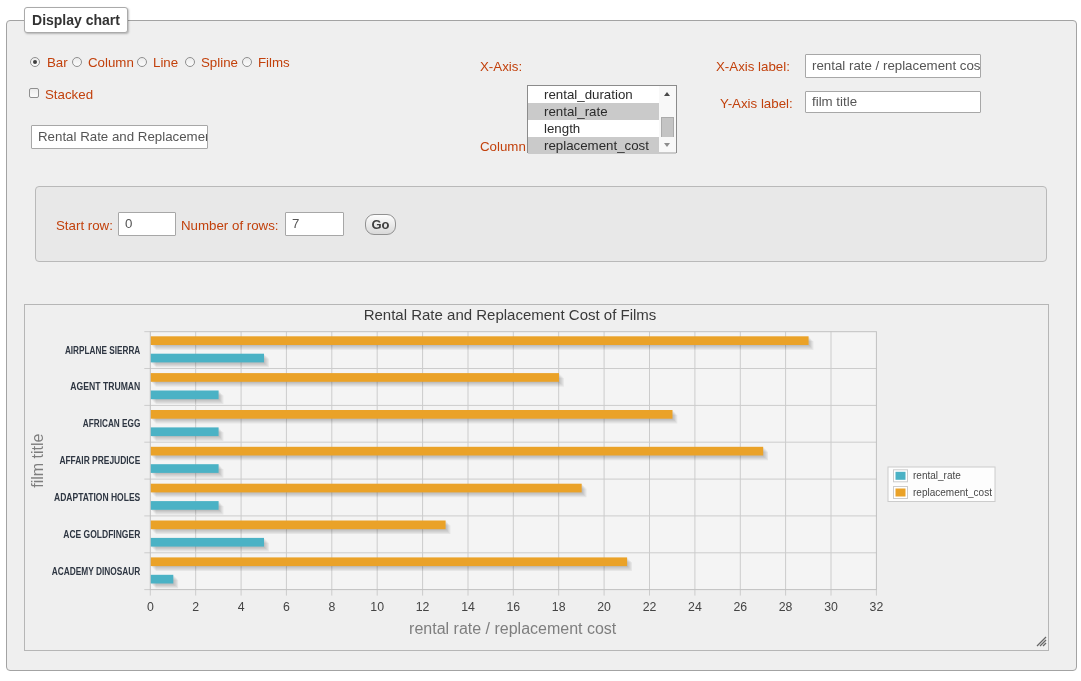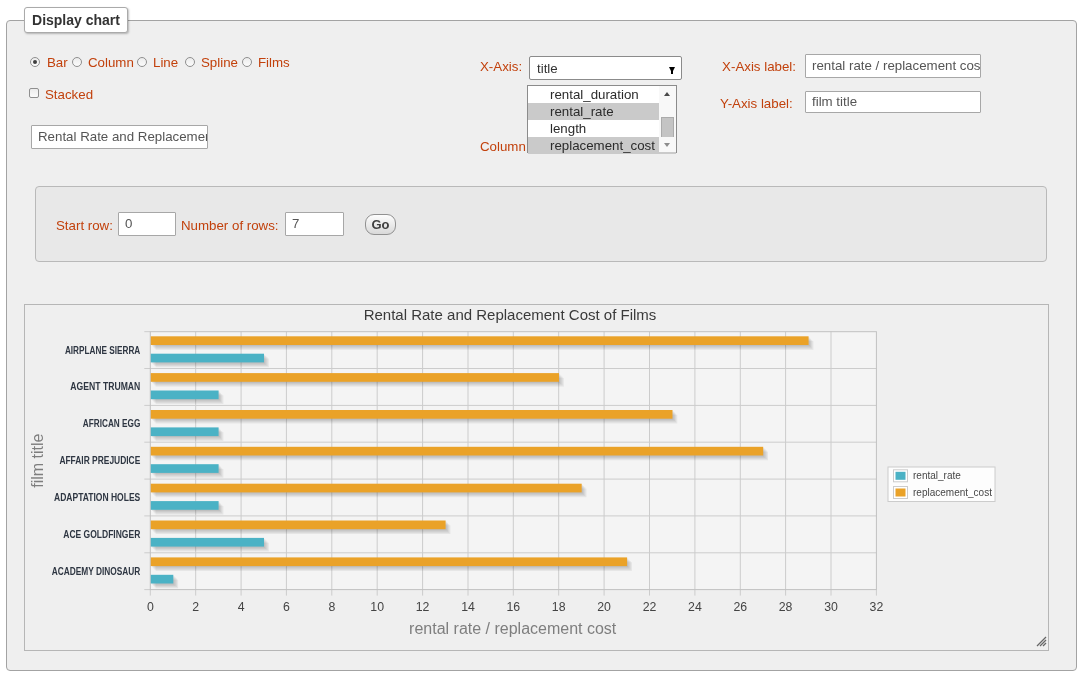--- a/index.html
+++ b/index.html
@@ -14,21 +14,21 @@
 .radio{width:10px;height:10px;border:1px solid #8f8f8f;border-radius:50%;background:linear-gradient(#ececec,#fbfbfb);box-sizing:border-box;}
 .radio.on::after{content:"";position:absolute;left:2px;top:2px;width:4px;height:4px;border-radius:50%;background:#3e3e3e;}
 .checkbox{width:10px;height:10px;border:1px solid #8f8f8f;border-radius:2px;background:linear-gradient(#ececec,#fbfbfb);box-sizing:border-box;}
 .tin{position:absolute;box-sizing:border-box;background:#fff;border:1px solid #a7a7a7;border-radius:1px;font-size:13.3px;color:#555;line-height:22px;padding:0 0 0 6px;white-space:nowrap;overflow:hidden;}
 
 #xsel{left:529px;top:56px;width:153px;height:24px;background:#fff;border:1px solid #8b8b8b;border-radius:2px;box-sizing:border-box;font-size:13.3px;color:#333;line-height:23px;padding-left:7px;}
 #xsel .arr{position:absolute;right:6px;top:9.5px;width:0;height:0;border-left:3.75px solid transparent;border-right:3.75px solid transparent;border-top:6px solid #000;}
 #xsel .arr::after{content:"";position:absolute;left:-1px;top:-1.5px;width:2px;height:2.5px;background:#000;}
 
 #series{left:527px;top:85px;width:150px;height:68px;background:#fff;border:1px solid #8b8b8b;box-sizing:border-box;font-size:13.3px;color:#2b2b2b;}
-#series .opt{height:17px;line-height:17px;padding-left:22px;white-space:nowrap;}
+#series .opt{height:17px;line-height:17px;padding-left:16px;white-space:nowrap;}
 #series .sel{background:#cacaca;}
 #sbar{position:absolute;right:0;top:0;width:17px;height:66px;background:#f8f8f8;}
 #sbar .btn{position:absolute;left:0;width:17px;height:15px;background:#f8f8f8;}
 #sbar .thumb{position:absolute;left:2px;top:31px;width:13px;height:22px;background:#c4c4c4;border:1px solid #ababab;box-sizing:border-box;}
 .tri-up{position:absolute;left:5px;top:6px;width:0;height:0;border-left:3.5px solid transparent;border-right:3.5px solid transparent;border-bottom:4.5px solid #4a4a4a;}
 .tri-dn{position:absolute;left:5px;top:6px;width:0;height:0;border-left:3.5px solid transparent;border-right:3.5px solid transparent;border-top:4.5px solid #8c8c8c;}
 
 #panel{left:35px;top:186px;width:1012px;height:76px;background:#e8e8e8;border:1px solid #b9b9b9;border-radius:4px;box-sizing:border-box;}
 #gobtn{left:365px;top:214px;width:31px;height:21px;border:1px solid #919191;border-radius:9px;background:linear-gradient(#fdfdfd,#d9d9d9);box-sizing:border-box;font-size:13px;color:#3f3f3f;text-align:center;line-height:19px;font-weight:bold;}
 
@@ -51,40 +51,39 @@
   <div class="abs lbl" style="left:201px;top:55px;">Spline</div>
   <div class="abs radio" style="left:241.5px;top:57px;"></div>
   <div class="abs lbl" style="left:258px;top:55px;">Films</div>
 
   <div class="abs checkbox" style="left:29px;top:88px;"></div>
   <div class="abs lbl" style="left:45px;top:87px;">Stacked</div>
 
   <div class="tin" style="left:31px;top:125px;width:177px;height:24px;">Rental Rate and Replacement Cost of Films</div>
 
   <div class="abs lbl" style="left:480px;top:59px;width:42px;text-align:left;">X-Axis:</div>
-  <div class="abs" id="xsel">title<span class="arr"></span></div>
 
   <div class="abs lbl" style="left:480px;top:139px;width:46px;text-align:right;">Column:</div>
   <div class="abs" id="series">
     <div class="opt">rental_duration</div>
     <div class="opt sel">rental_rate</div>
     <div class="opt">length</div>
     <div class="opt sel">replacement_cost</div>
     <div id="sbar">
       <div class="btn" style="top:0;">
           <span class="tri-up"></span>
         </div>
       <div class="thumb"></div>
       <div class="btn" style="bottom:0;">
           <span class="tri-dn"></span>
         </div>
     </div>
   </div>
 
-  <div class="abs lbl" style="left:716px;top:59px;width:80px;text-align:right;">X-Axis label:</div>
+  <div class="abs lbl" style="left:716px;top:59px;width:80px;">X-Axis label:</div>
   <div class="tin" style="left:805px;top:54px;width:176px;height:24px;">rental rate / replacement cost</div>
   <div class="abs lbl" style="left:720px;top:96px;width:80px;">Y-Axis label:</div>
   <div class="tin" style="left:805px;top:91px;width:176px;height:22px;line-height:20px;">film title</div>
 
   <div class="abs" id="panel"></div>
   <div class="abs lbl" style="left:56px;top:218px;">Start row:</div>
   <div class="tin" style="left:118px;top:212px;width:58px;height:24px;">0</div>
   <div class="abs lbl" style="left:181px;top:218px;">Number of rows:</div>
   <div class="tin" style="left:285px;top:212px;width:59px;height:24px;">7</div>
   <div class="abs" id="gobtn">Go</div>

